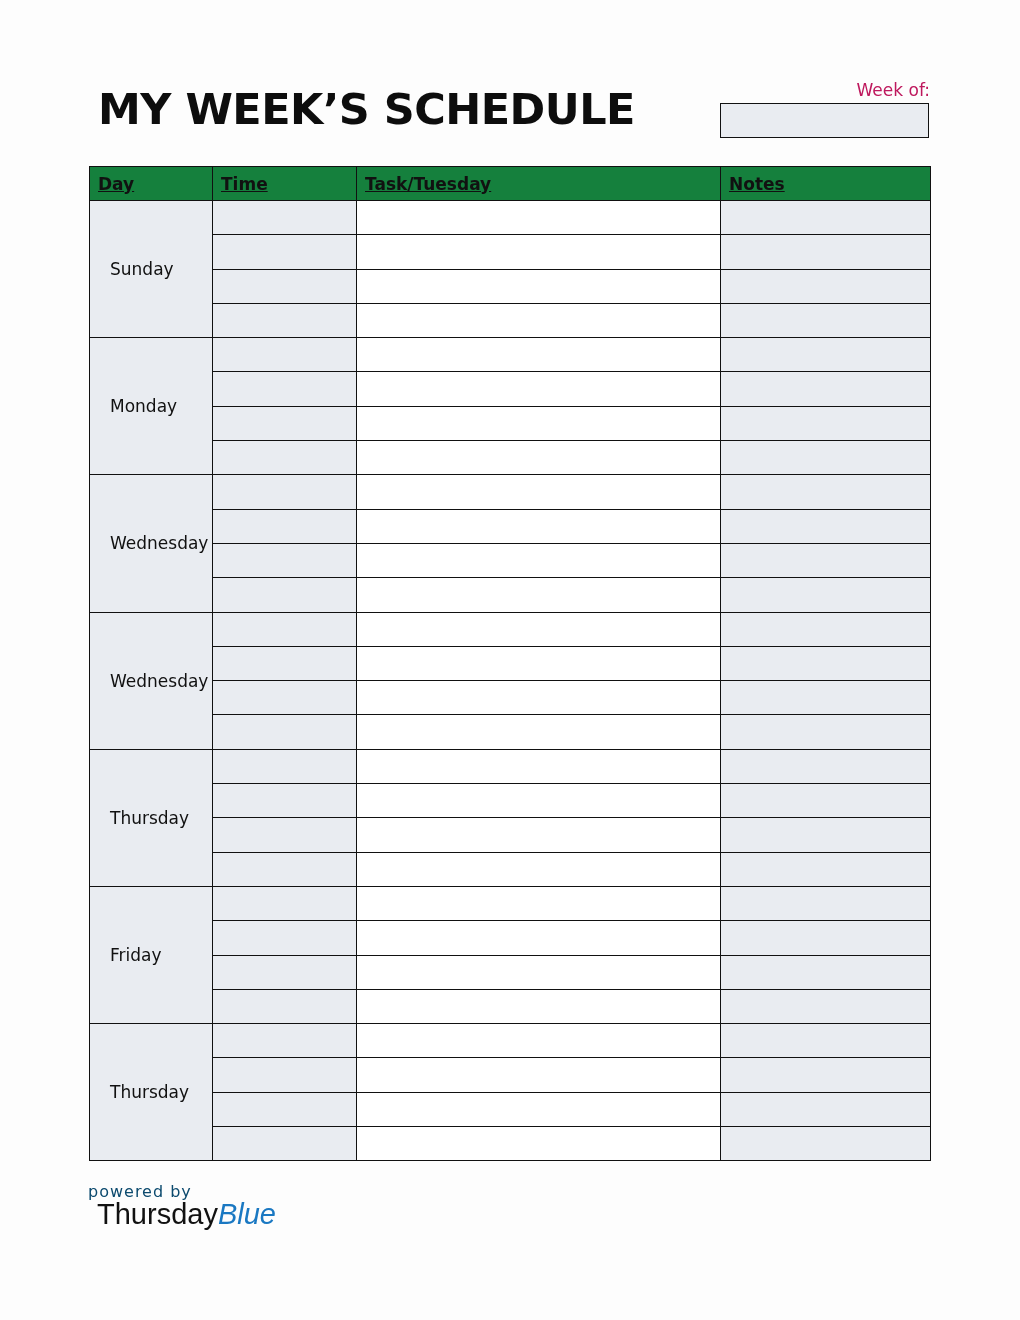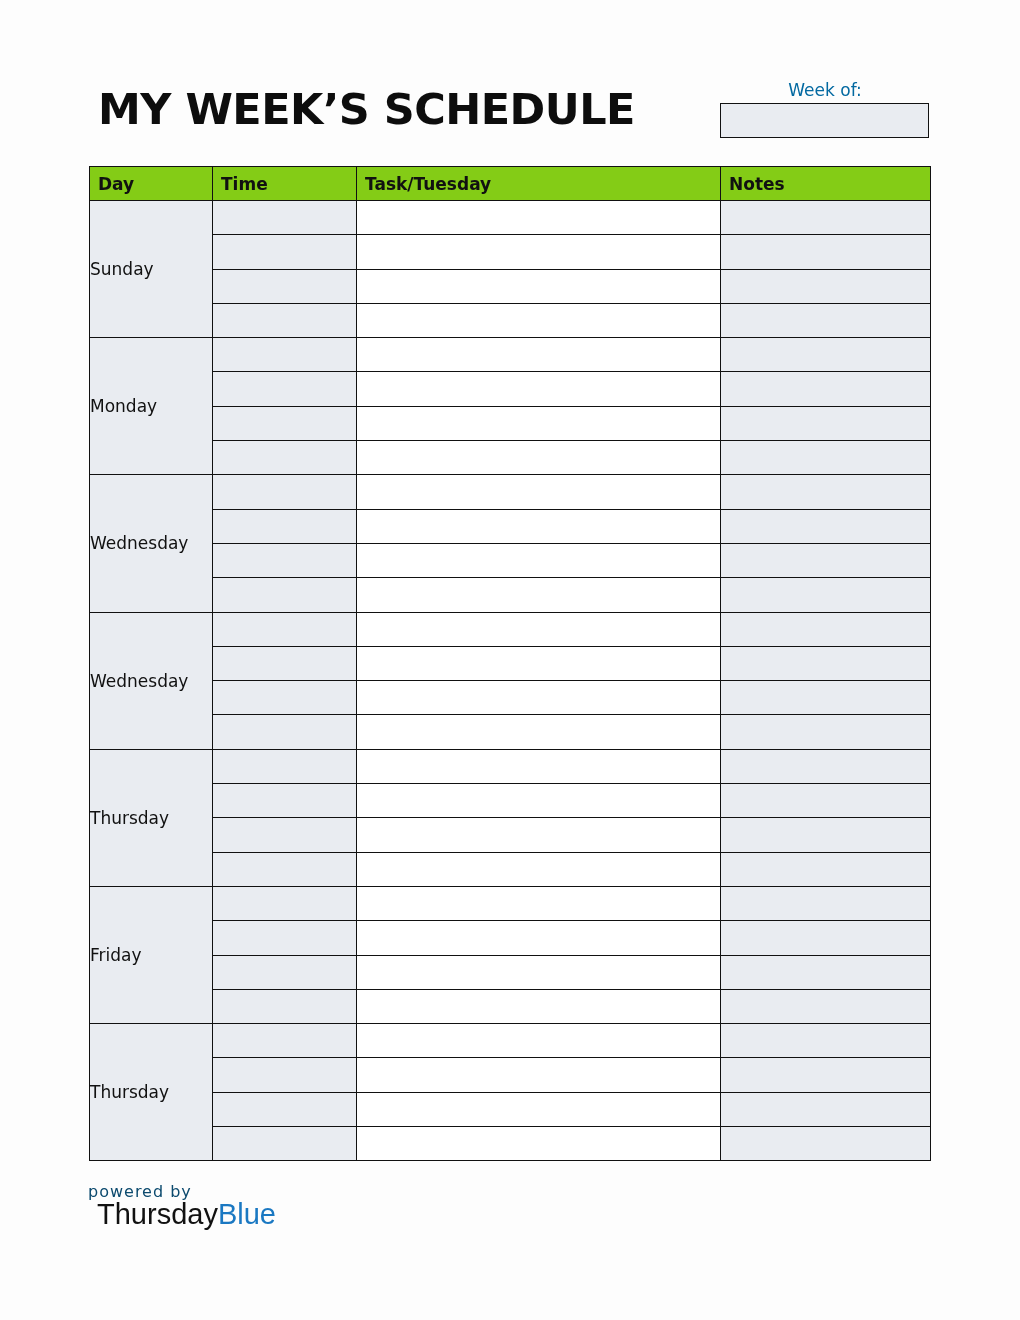--- a/index.html
+++ b/index.html
@@ -1,29 +1,29 @@
 <!DOCTYPE html>
 <html><head>
 <meta charset="utf-8">
 <style>
   html, body { margin:0; padding:0; }
   body { width:1020px; height:1320px; background:#fdfdfd; position:relative; font-family:"DejaVu Sans","Liberation Sans",sans-serif; color:#111; overflow:hidden; }
   .title { position:absolute; left:98px; top:84px; font-size:43px; letter-spacing:-0.5px; font-weight:700; color:#0d0d0d; white-space:nowrap; }
-  .weekof-label { position:absolute; left:720px; width:210px; top:80px; text-align:center; font-size:17px; color:#0369a1; }
+  .weekof-label { position:absolute; left:720px; width:210px; top:80px; text-align:right; font-size:17px; color:#be185d; }
   .weekof-box { position:absolute; left:720px; top:103px; width:207px; height:33px; border:1.5px solid #111; background:#e9ecf1; }
   table { position:absolute; left:89px; top:166px; border-collapse:collapse; table-layout:fixed; }
   td, th { border:1.5px solid #111; padding:0; }
-  th { height:33px; text-align:left; padding-left:8px; font-size:17px; font-weight:700; background:#84cc16; }
-  td.day { background:#e9ecf1; font-size:17px; padding-left:0; vertical-align:middle; }
+  th { height:33px; text-align:left; padding-left:8px; font-size:17px; font-weight:700; background:#15803d;text-decoration:underline; }
+  td.day { background:#e9ecf1; font-size:17px; padding-left:20px; vertical-align:middle; }
   td.time { background:#e9ecf1; height:33.3px; }
   td.task { background:#fff; }
   td.notes { background:#e9ecf1; }
   .powered { position:absolute; left:88px; top:1182px; font-size:16px; color:#0c4a6e; letter-spacing:1px; }
   .brand { position:absolute; left:97px; top:1198px; font-size:29px; color:#111; font-family:"Liberation Sans","DejaVu Sans",sans-serif; white-space:nowrap; }
-  .brand .blue { color:#1a78c2; }
+  .brand .blue { color:#1a78c2;font-style:italic; }
 </style>
 </head>
 <body>
 
 <div class="title">MY WEEK’S SCHEDULE</div>
 <div class="weekof-label">Week of:</div>
 <div class="weekof-box"></div>
 
 <table>
   <colgroup>

